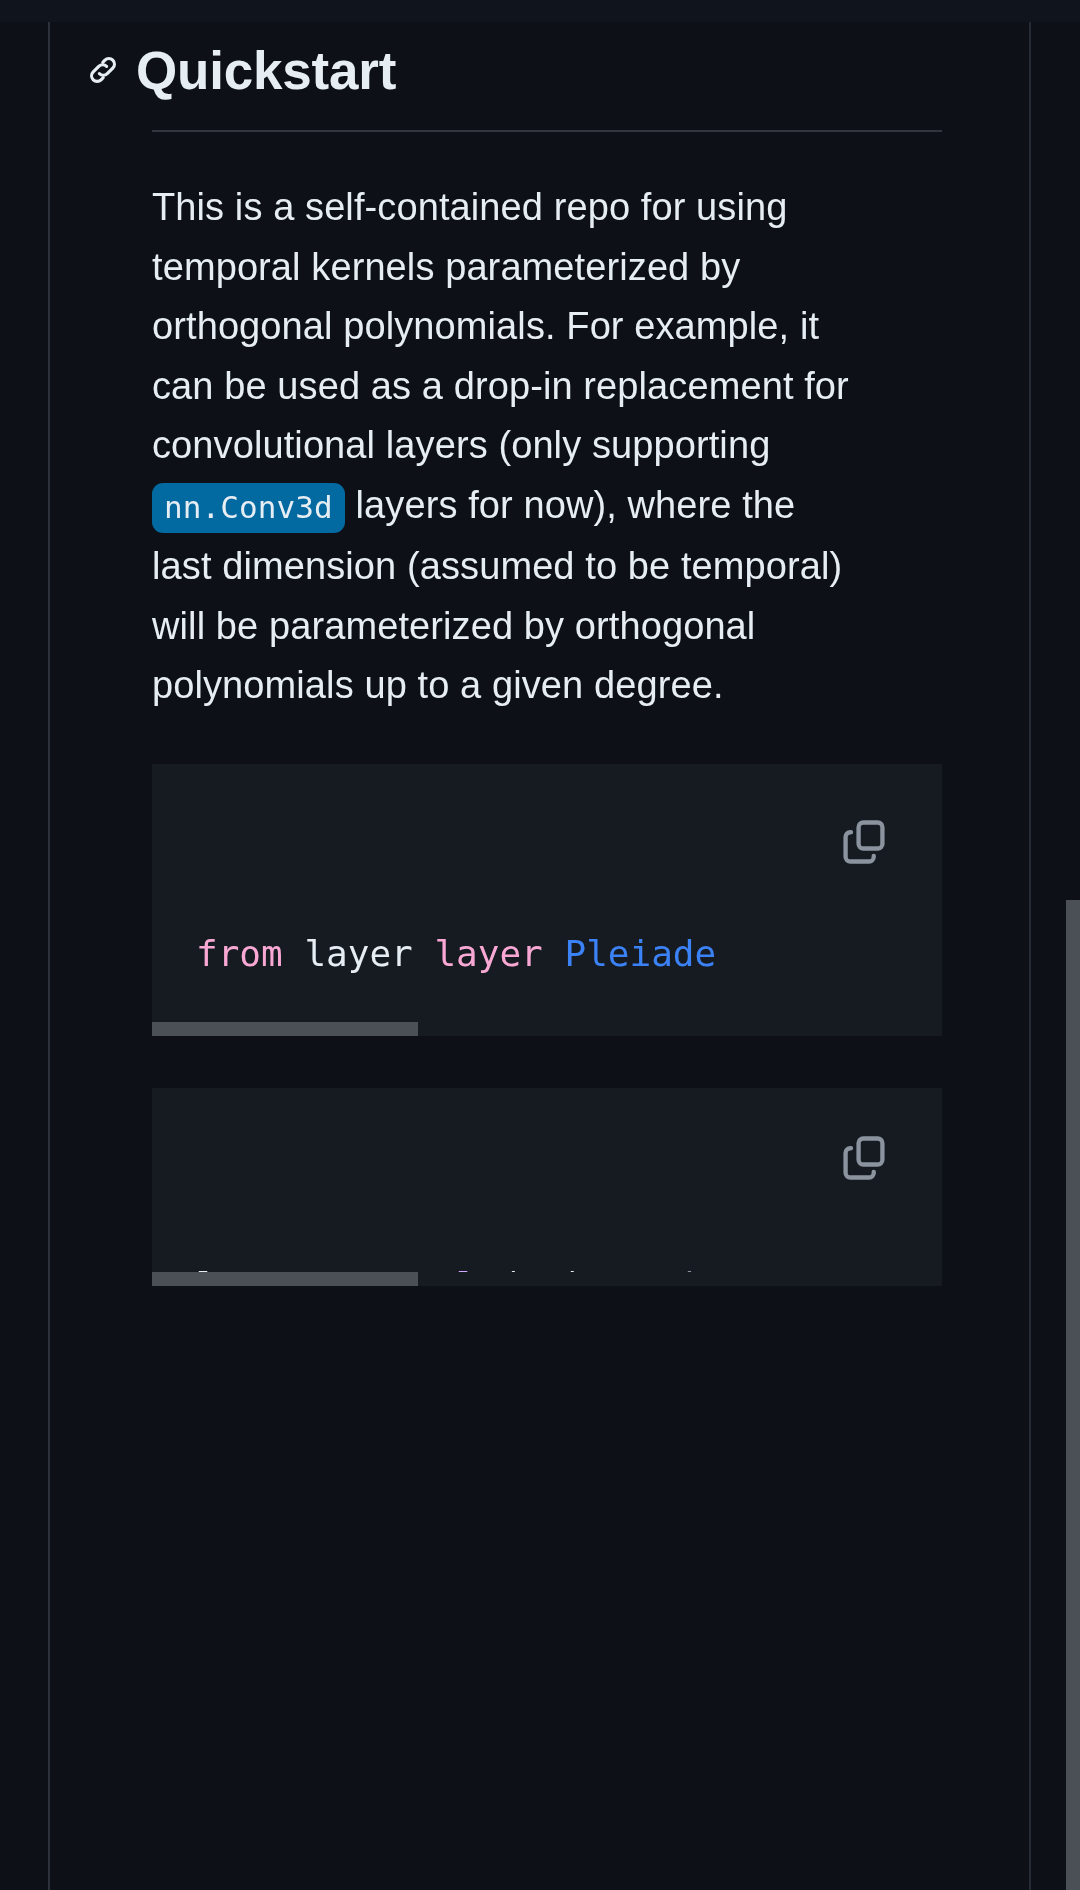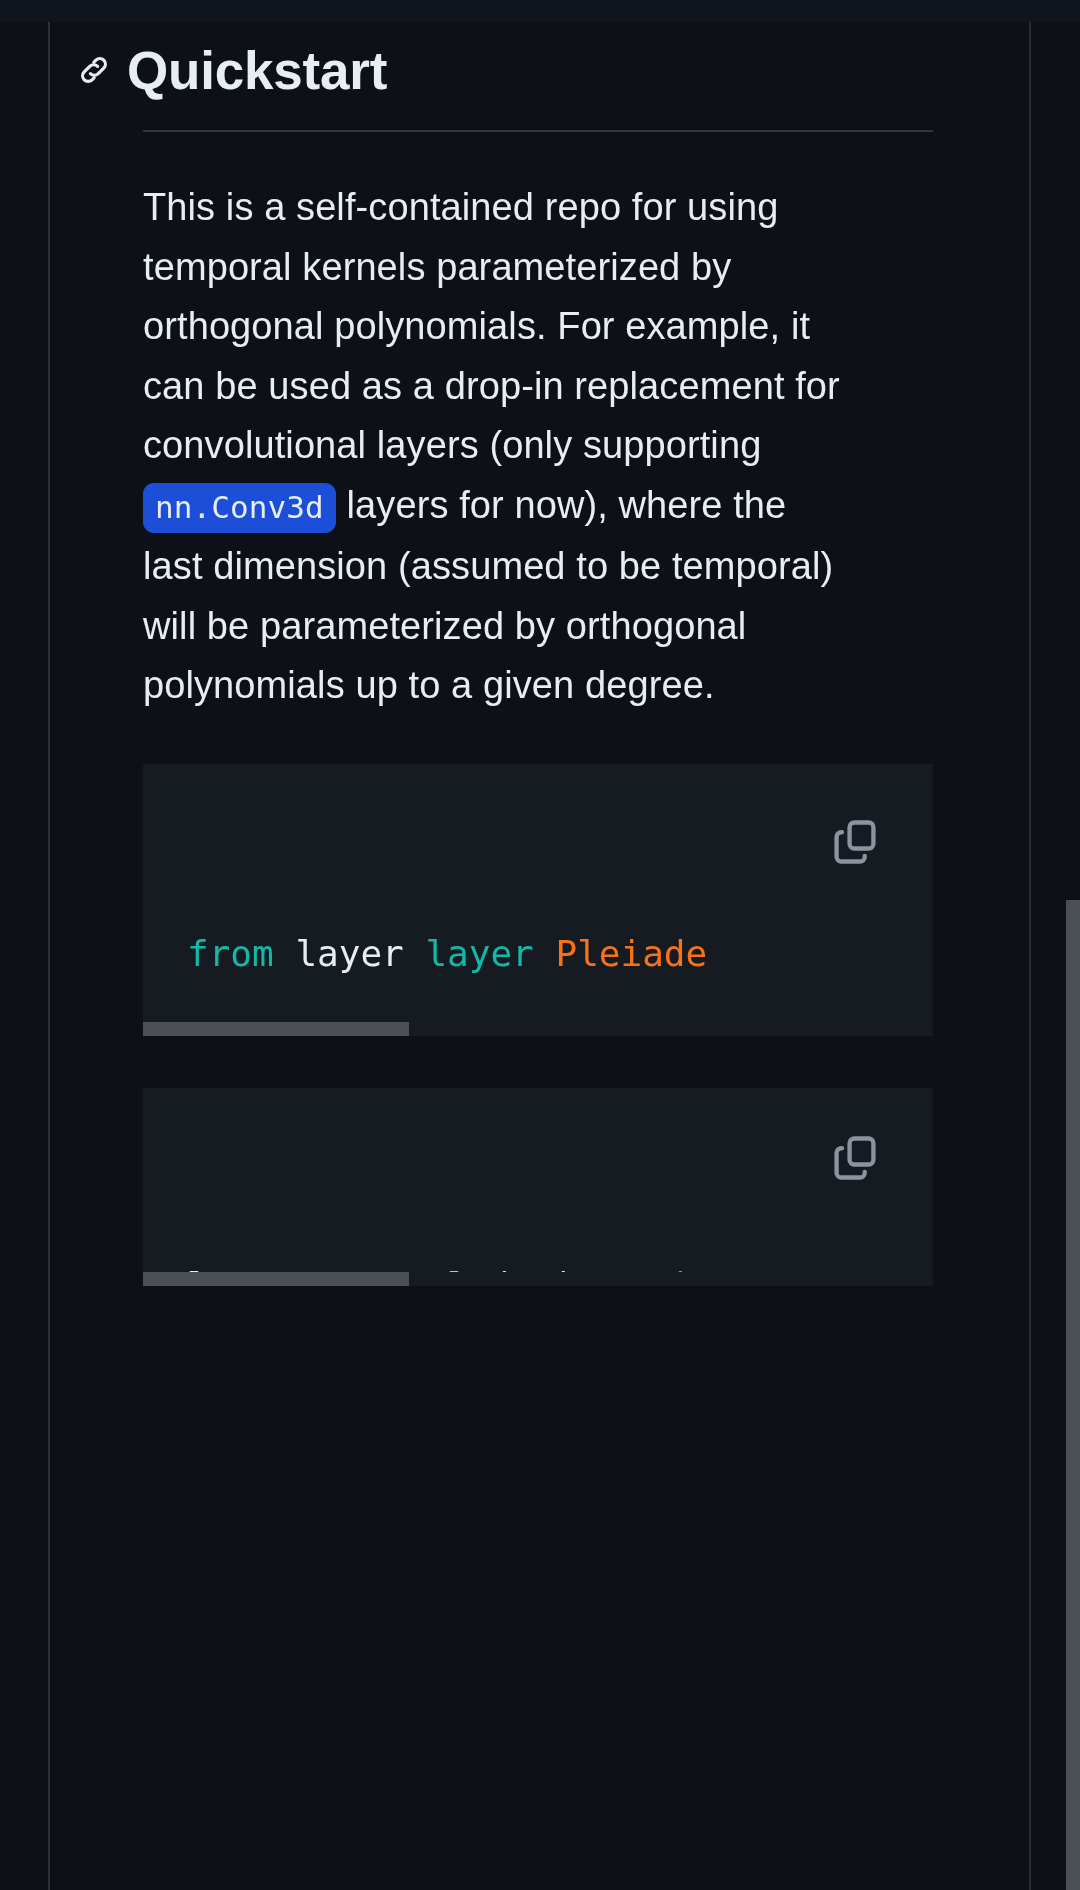--- a/index.html
+++ b/index.html
@@ -64,21 +64,21 @@
     right: 0;
     top: 878px;
     width: 14px;
     height: 1012px;
     background: #4b5057;
   }
 
   
   .article {
     position: absolute;
-    left: 143px;
+    left: 152px;
     top: 22px;
     width: 790px;
   }
 
   
   .h-row {
     display: flex;
     align-items: center;
     height: 96px;
     margin-left: -66px;
@@ -116,21 +116,21 @@
     line-height: 59.5px;
     font-weight: 400;
     letter-spacing: 0.1px;
   }
   #para1 { margin-top: 46px; width: 700px; }
   #para2 { margin-top: 60px; width: 700px; }
 
   code.inline {
     font-family: "DejaVu Sans Mono", "Liberation Mono", monospace;
     font-size: 31px;
-    background: #1d4ed8;
+    background: #0369a1;
     color: #e6edf3;
     border-radius: 11px;
     padding: 6px 12px 8px 12px;
     white-space: nowrap;
   }
 
   
   .codeblock {
     position: relative;
     background: #161b22;
@@ -149,22 +149,22 @@
     line-height: 60px;
     color: #e6edf3;
     white-space: pre;
   }
   #code1 .code-inner { padding-top: 40px; }
   #code2 .code-inner { padding-top: 48px; }
 
   .code-line { white-space: pre; }
 
   
-  .tok-kw   { color: #14b8a6; }
-  .tok-fn   { color: #f97316; }
+  .tok-kw   { color: #f9a8d4; }
+  .tok-fn   { color: #3b82f6; }
   .tok-num  { color: #79c0ff; }
   .tok-meth { color: #d2a8ff; }
   .tok-com  { color: #8b949e; }
   .tok-txt  { color: #e6edf3; }
 
   
   .copy-btn {
     position: absolute;
     width: 52px;
     height: 52px;

